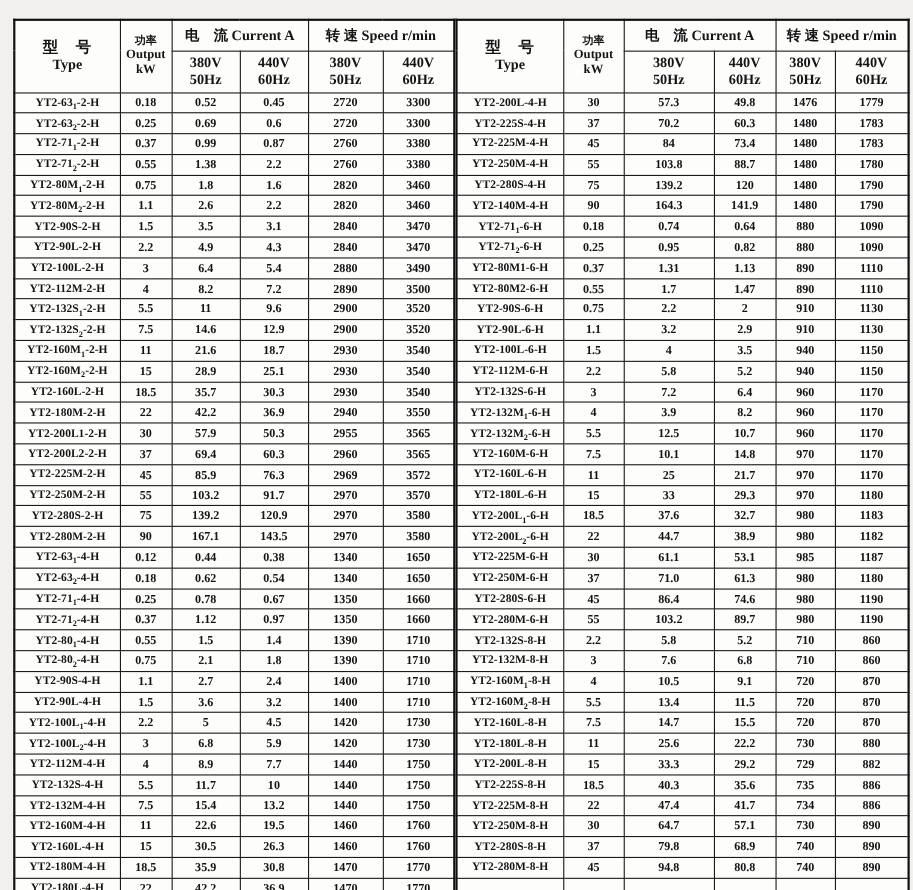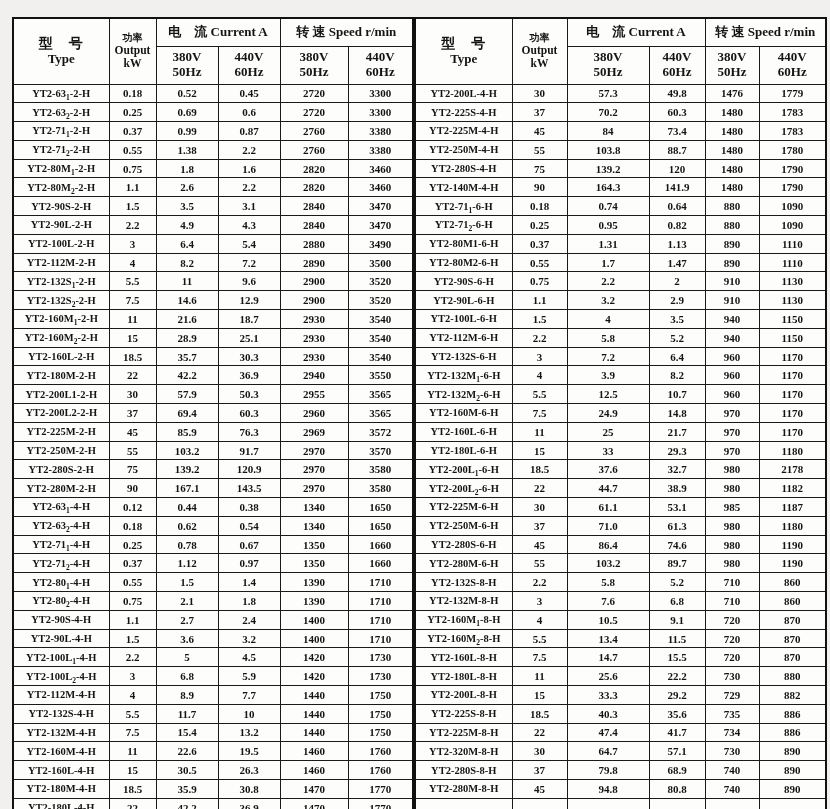--- a/index.html
+++ b/index.html
@@ -603,21 +603,21 @@
           <td class="c-type">YT2-132M<sub>2</sub>-6-H</td>
           <td>5.5</td>
           <td>12.5</td>
           <td>10.7</td>
           <td>960</td>
           <td>1170</td>
         </tr>
         <tr>
           <td class="c-type">YT2-160M-6-H</td>
           <td>7.5</td>
-          <td>24.9</td>
+          <td>10.1</td>
           <td>14.8</td>
           <td>970</td>
           <td>1170</td>
         </tr>
         <tr>
           <td class="c-type">YT2-160L-6-H</td>
           <td>11</td>
           <td>25</td>
           <td>21.7</td>
           <td>970</td>
@@ -630,21 +630,21 @@
           <td>29.3</td>
           <td>970</td>
           <td>1180</td>
         </tr>
         <tr>
           <td class="c-type">YT2-200L<sub>1</sub>-6-H</td>
           <td>18.5</td>
           <td>37.6</td>
           <td>32.7</td>
           <td>980</td>
-          <td>2178</td>
+          <td>1183</td>
         </tr>
         <tr>
           <td class="c-type">YT2-200L<sub>2</sub>-6-H</td>
           <td>22</td>
           <td>44.7</td>
           <td>38.9</td>
           <td>980</td>
           <td>1182</td>
         </tr>
         <tr>
@@ -745,21 +745,21 @@
         </tr>
         <tr>
           <td class="c-type">YT2-225M-8-H</td>
           <td>22</td>
           <td>47.4</td>
           <td>41.7</td>
           <td>734</td>
           <td>886</td>
         </tr>
         <tr>
-          <td class="c-type">YT2-320M-8-H</td>
+          <td class="c-type">YT2-250M-8-H</td>
           <td>30</td>
           <td>64.7</td>
           <td>57.1</td>
           <td>730</td>
           <td>890</td>
         </tr>
         <tr>
           <td class="c-type">YT2-280S-8-H</td>
           <td>37</td>
           <td>79.8</td>

